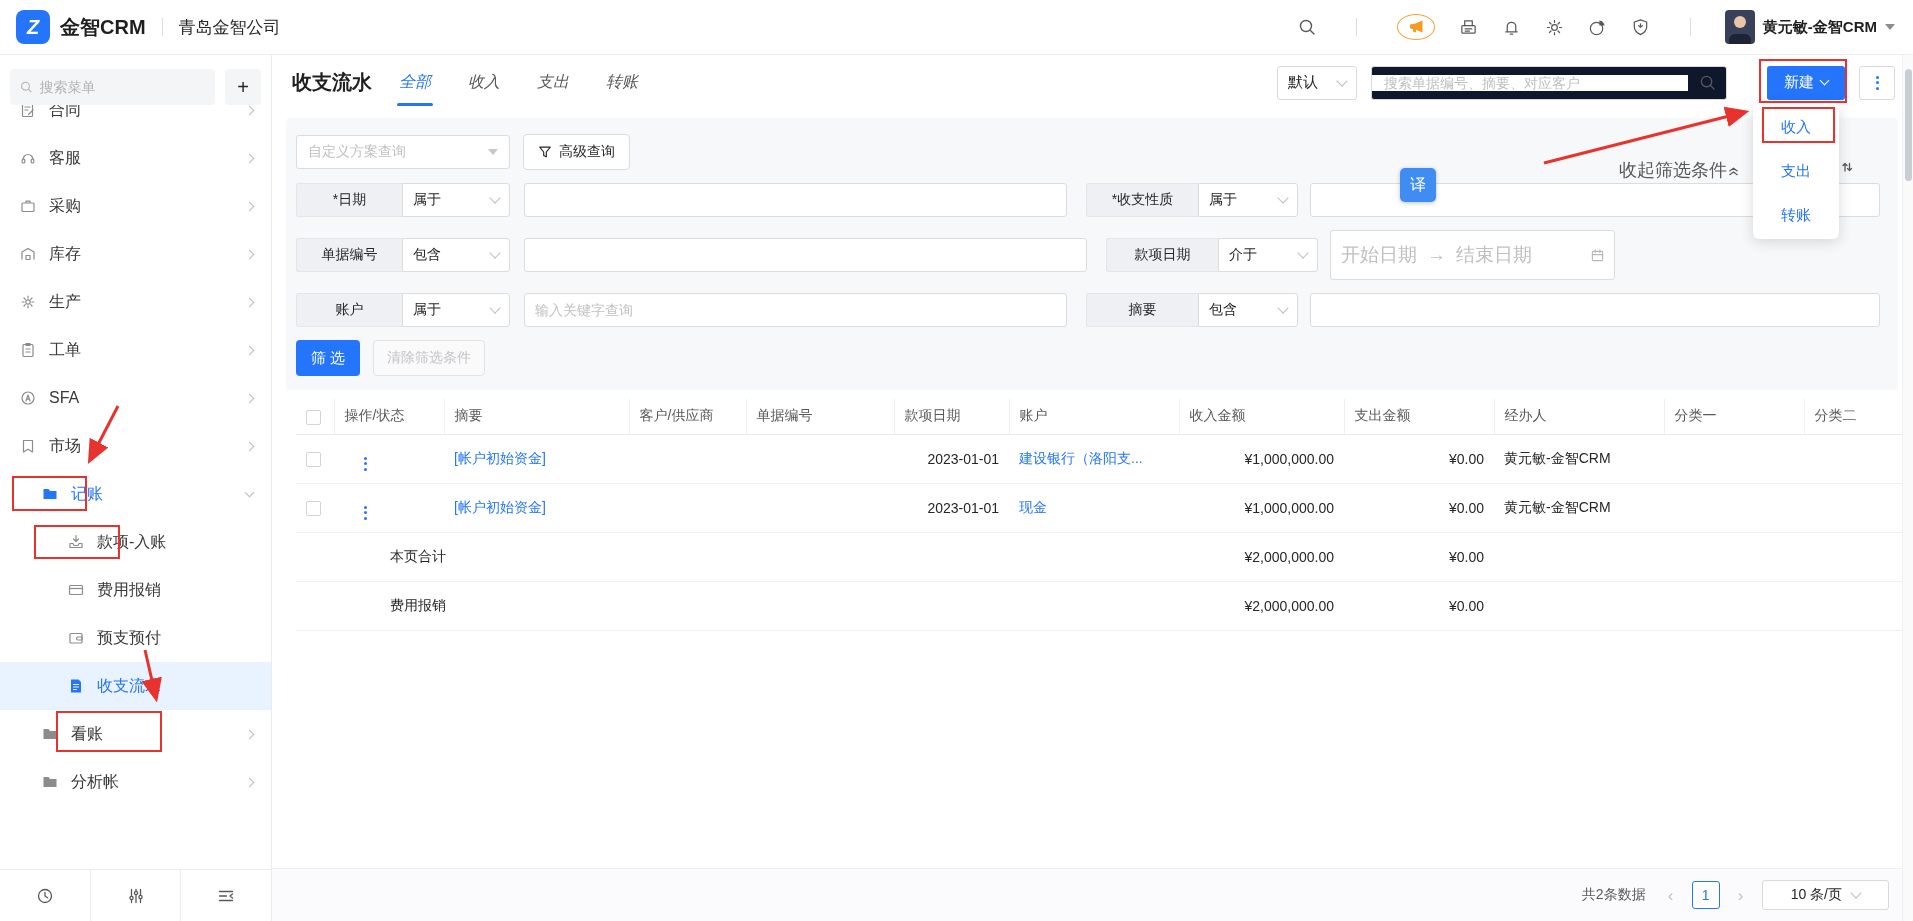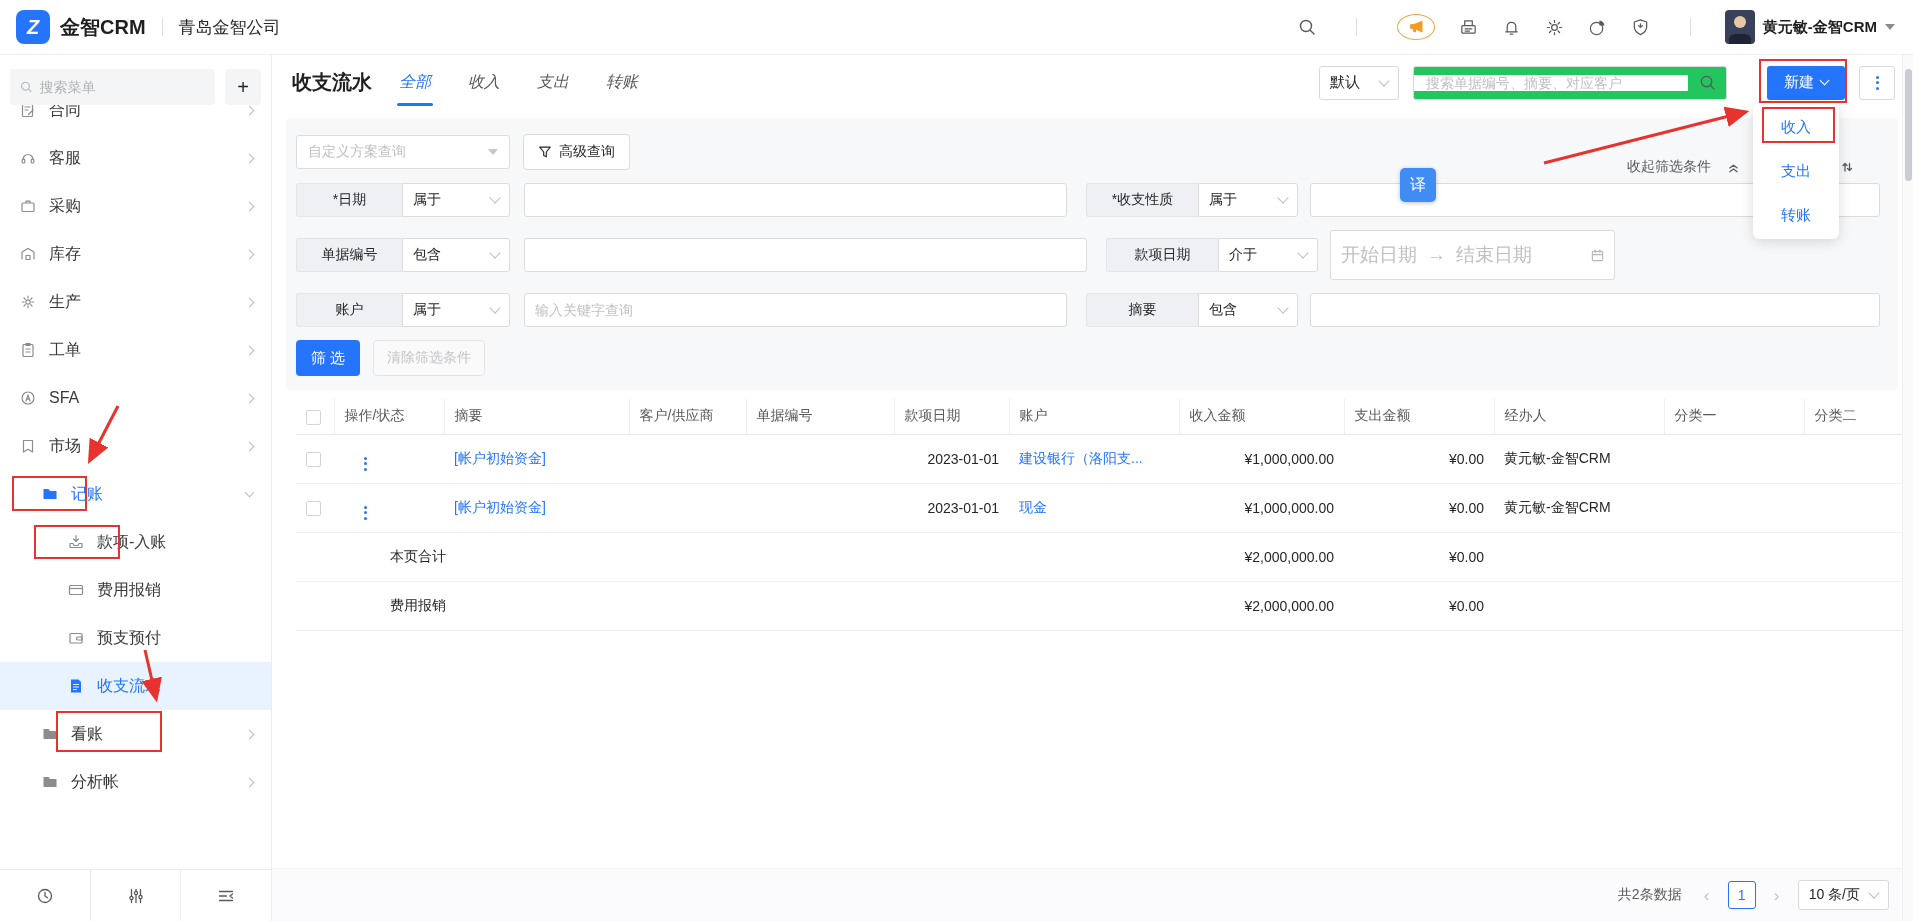--- a/index.html
+++ b/index.html
@@ -51,37 +51,37 @@
   .main-topbar { height:55px; display:flex; align-items:stretch; padding:0 18px 0 20px; flex-shrink:0; }
   .page-title { font-size:20px; font-weight:bold; color:#1f1f1f; display:flex; align-items:center; margin-right:22px; }
   .tabs { display:flex; }
   .tab { display:flex; align-items:center; padding:0 5px; margin-right:27px; font-size:16px; color:#595959; position:relative; cursor:pointer;font-style:italic; }
   .tab.active { color:#2475fc; }
   .tab.active::after { content:""; position:absolute; left:3px; right:3px; bottom:4px; height:3px; background:#2475fc; border-radius:2px; }
   .topbar-right { margin-left:auto; display:flex; align-items:center; gap:14px; }
   .select-box { height:34px; border:1px solid #d9d9d9; border-radius:3px; display:flex; align-items:center; justify-content:space-between; padding:0 10px; background:#fff; font-size:15px; color:#262626; cursor:pointer; }
   .caret-line { width:8px; height:8px; border-right:1.4px solid #bfbfbf; border-bottom:1.4px solid #bfbfbf; transform:rotate(45deg); margin-top:-4px; flex-shrink:0; }
   .view-select { width:80px; }
-  .search-wrap { width:314px; height:34px; border:1px solid #d9d9d9; border-radius:3px; display:flex; align-items:center; background:#22c55e; margin-right:26px; }
+  .search-wrap { width:356px; height:34px; border:1px solid #d9d9d9; border-radius:3px; display:flex; align-items:center; background:#0f172a; margin-right:26px; }
   .search-wrap input { flex:1; border:none; outline:none; padding:0 12px; font-size:14px; color:#262626; font-family:inherit; min-width:0; }
   .search-wrap input::placeholder { color:#bfbfbf; }
   .search-btn { width:38px; height:100%; display:flex; align-items:center; justify-content:center; color:#595959; background:transparent; border:none; cursor:pointer; }
   .btn-new { height:34px; width:78px; background:#2475fc; color:#fff; border:none; border-radius:3px; font-size:15px; display:flex; align-items:center; justify-content:center; gap:7px; cursor:pointer; }
   .btn-new .wchev { width:7px; height:7px; border-right:1.5px solid #fff; border-bottom:1.5px solid #fff; transform:rotate(45deg); margin-top:-4px; }
   .btn-more { width:36px; height:34px; border:1px solid #d9d9d9; border-radius:3px; background:#fff; display:flex; align-items:center; justify-content:center; cursor:pointer; }
   .vdots { display:inline-flex; flex-direction:column; gap:2.5px; }
   .vdots i { width:3px; height:3px; border-radius:50%; background:#2475fc; }
 
   
   .filter-panel { margin:8px 15px 0 14px; background:#f7f8fa; border-radius:4px; padding:16px 18px 14px 10px; position:relative; flex-shrink:0; }
   .fp-row { display:flex; align-items:center; margin-bottom:13px; position:relative; }
   .scheme-select { width:214px; height:34px; background:#fff; border:1px solid #dcdcdc; border-radius:3px; color:#bfbfbf; font-size:14px; display:flex; align-items:center; justify-content:space-between; padding:0 11px; cursor:pointer; }
   .tri-down { width:0; height:0; border-left:5px solid transparent; border-right:5px solid transparent; border-top:6px solid #c6c6c6; }
   .btn-advanced { height:36px; margin-left:13px; border:1px solid #dcdcdc; border-radius:4px; background:#fff; display:flex; align-items:center; gap:7px; padding:0 14px; font-size:14px; color:#262626; cursor:pointer; }
-  .collapse-wrap { position:absolute; right:140px; top:24px; display:flex; align-items:center; gap:16px; color:#595959; font-size:14px; cursor:pointer; }
+  .collapse-wrap { position:absolute; right:140px; top:24px; display:flex; align-items:center; gap:0; color:#595959; font-size:18px; cursor:pointer; }
   .updown-icon { position:absolute; right:26px; top:26px; color:#595959; cursor:pointer; }
   .cond-label { width:106px; height:34px; background:#eef0f3; border:1px solid #e3e5e9; border-right:none; border-radius:3px 0 0 3px; display:flex; align-items:center; justify-content:center; font-size:14px; color:#262626; flex-shrink:0; }
   .cond-op { width:108px; height:34px; background:#fff; border:1px solid #dcdcdc; border-radius:0 3px 3px 0; display:flex; align-items:center; justify-content:space-between; padding:0 10px; color:#262626; font-size:14px; cursor:pointer; flex-shrink:0; }
   .cond-input { height:34px; margin-left:14px; border:1px solid #dcdcdc; border-radius:3px; background:#fff; padding:0 10px; font-size:14px; outline:none; color:#262626; font-family:inherit; }
   .cond-input::placeholder { color:#c0c0c0; }
   .w-left { width:563px; }
   .cond-right { margin-left:19px; display:flex; align-items:center; }
   .cond-right .cond-label { width:112px; }
   .cond-right .cond-op { width:100px; }
   .w-right { width:570px; margin-left:12px; }
@@ -103,21 +103,21 @@
   .dots-cell { padding-left:30px !important; }
   .sum-label { padding-left:56px !important; }
 
   .main-spacer { flex:1; }
 
   
   .main-footer { height:53px; background:#fbfbfd; border-top:1px solid #f0f0f0; display:flex; align-items:center; justify-content:flex-end; padding-right:24px; gap:10px; flex-shrink:0; }
   .pg-total { color:#595959; margin-right:4px; }
   .pg-nav { color:#c0c0c0; font-size:17px; width:22px; text-align:center; cursor:pointer; line-height:1; }
   .pg-page { width:28px; height:28px; border:1px solid #2475fc; color:#2475fc; border-radius:3px; display:flex; align-items:center; justify-content:center; font-size:14px; background:#fff; cursor:pointer; }
-  .pg-size { height:30px; border:1px solid #d9d9d9; border-radius:3px; background:#fff; display:flex; align-items:center; gap:10px; padding:0 10px; color:#262626; font-size:14px; cursor:pointer; }
+  .pg-size { height:30px; border:1px solid #d9d9d9; border-radius:3px; background:#fff; display:flex; align-items:center; gap:10px; padding:0 28px; color:#262626; font-size:14px; cursor:pointer; }
 
   
   .dropdown { position:absolute; left:1753px; top:103px; width:86px; padding:2px 0; background:#fff; border-radius:6px; box-shadow:0 3px 14px rgba(0,0,0,0.14); z-index:20; }
   .dd-item { height:44px; display:flex; align-items:center; justify-content:center; color:#2475fc; font-size:15px; cursor:pointer; }
   .translate-badge { position:absolute; left:1400px; top:168px; width:36px; height:34px; background:#3f8cf3; color:#fff; border-radius:5px; display:flex; align-items:center; justify-content:center; font-size:16px; z-index:15; box-shadow:0 1px 4px rgba(0,0,0,0.25); cursor:pointer; }
 
   .anno-box { position:absolute; border:2px solid #e8322e; z-index:30; pointer-events:none; }
   #anno-svg { position:absolute; left:0; top:0; width:1913px; height:921px; z-index:29; pointer-events:none; }
 
   .scrollbar { position:absolute; right:0; top:55px; bottom:0; width:11px; background:#fafafa; border-left:1px solid #f0f0f0; z-index:26; }

